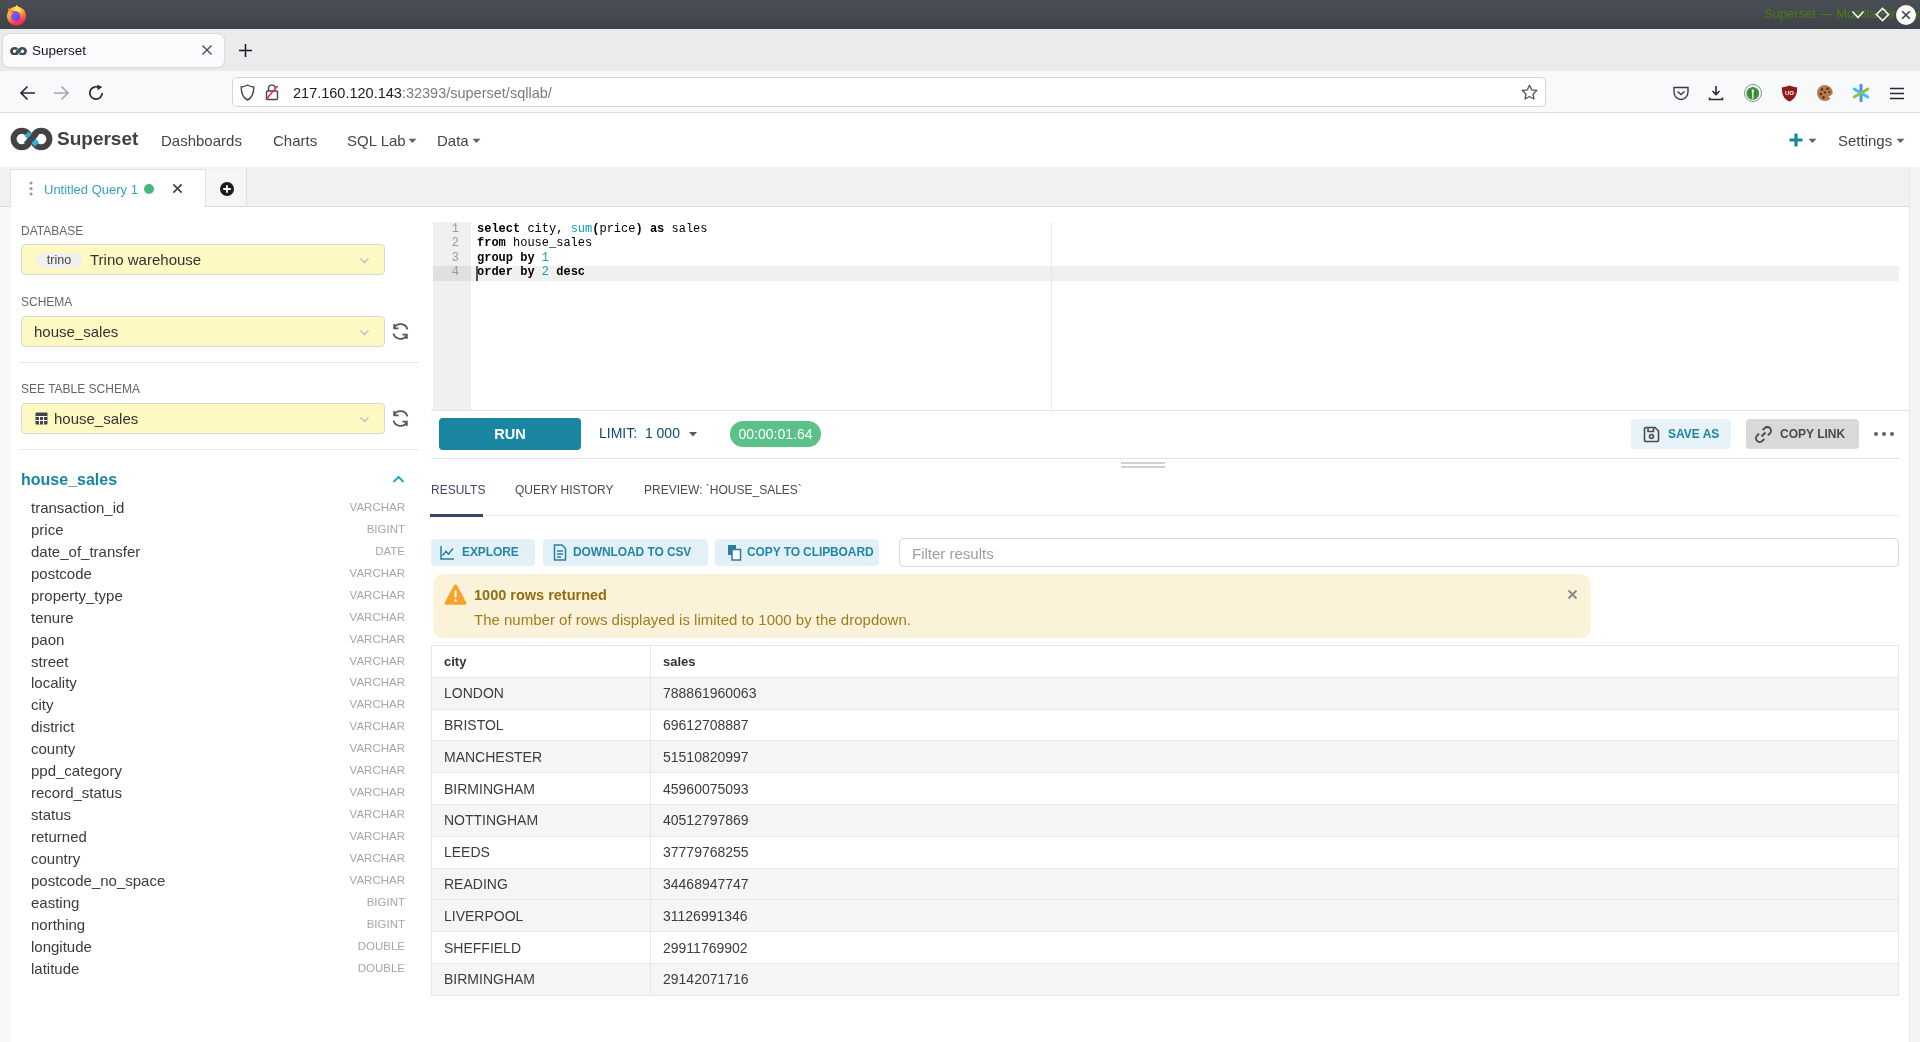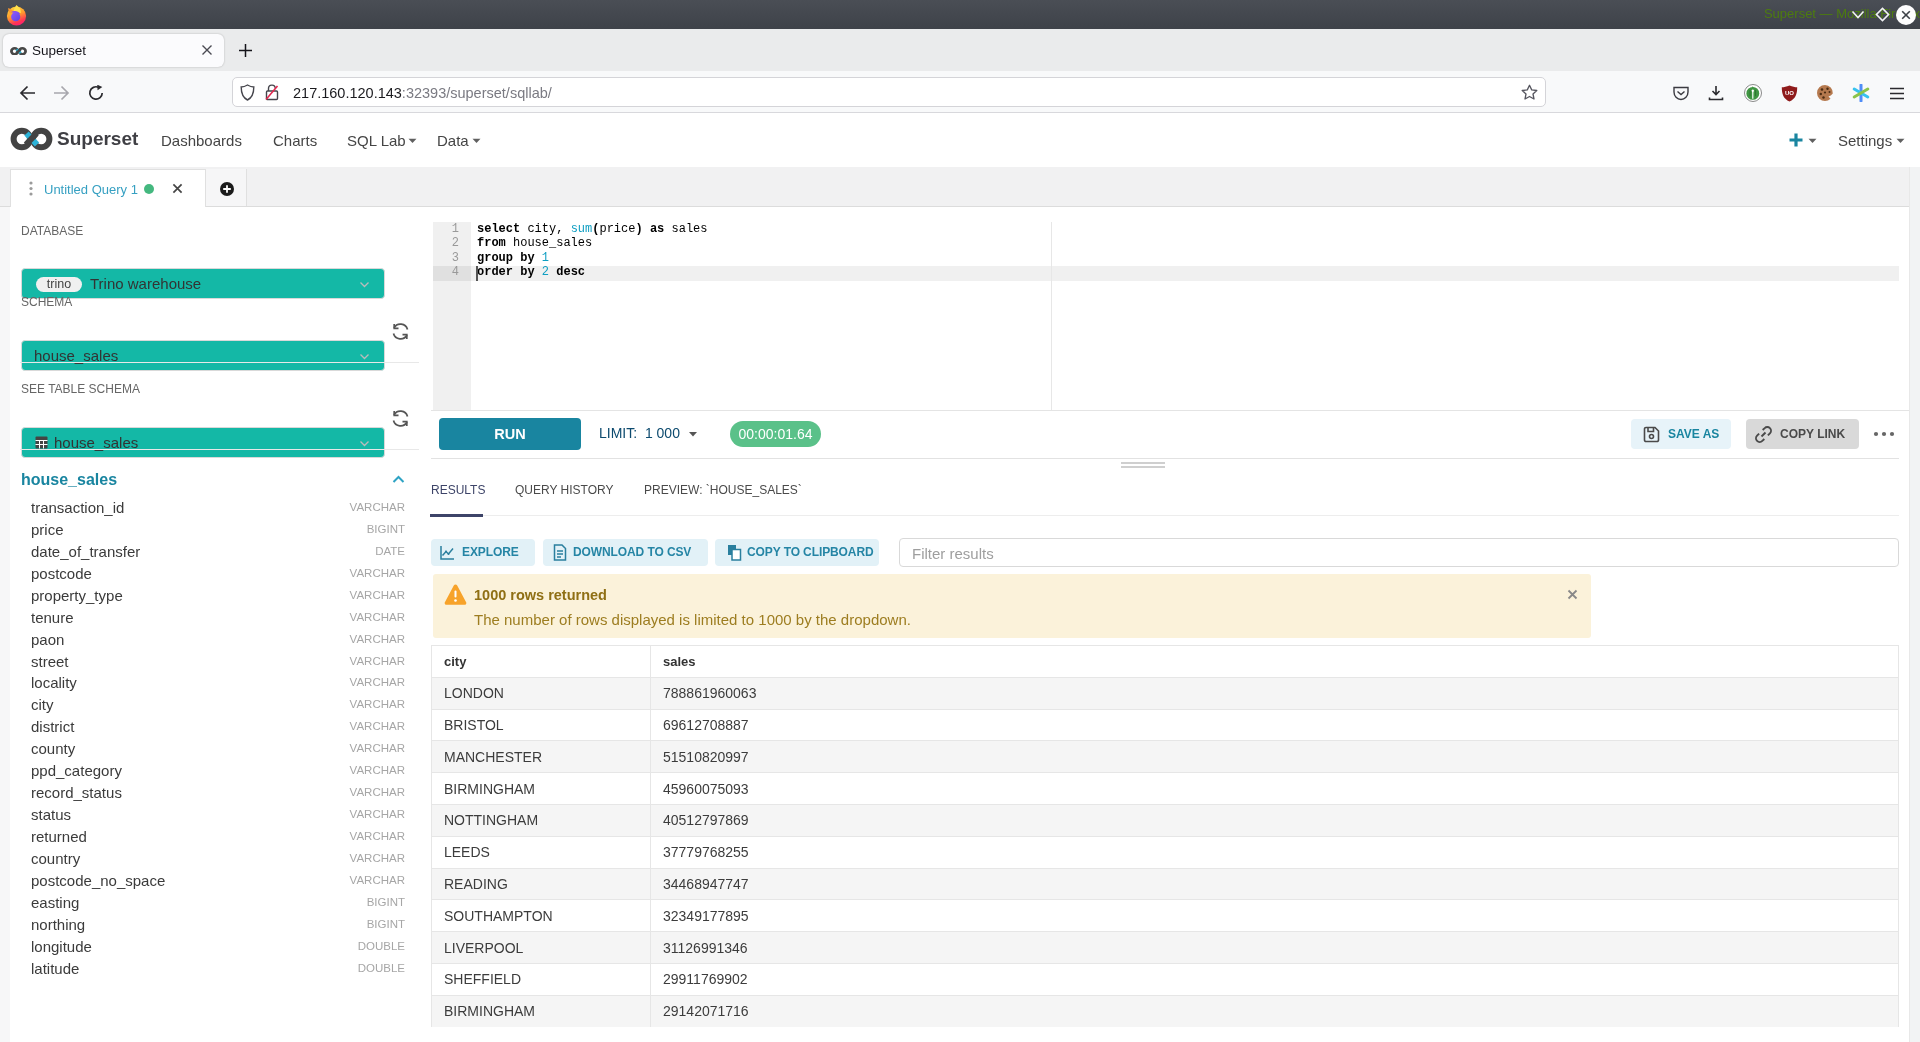--- a/index.html
+++ b/index.html
@@ -28,21 +28,21 @@
     background:#f1f1f2; border-bottom:1px solid #dcdcdc; }
   #qtab { position:absolute; left:10px; top:169px; width:196px; height:38px;
     background:#fff; border:1px solid #e0e0e0; border-bottom:none; }
   #plustab { position:absolute; left:206px; top:169px; width:41px; height:37px;
     background:#f6f6f7; border-right:1px solid #e0e0e0; }
   
   #sidebar { position:absolute; left:0; top:207px; width:431px; height:835px; background:#fff; }
   #leftstrip { position:absolute; left:0; top:207px; width:10px; height:835px; background:#f7f7f8; }
   .sel-label { position:absolute; left:21px; font-size:12px; color:#666; }
   .selbox { position:absolute; left:21px; width:364px; height:31px;
-    border:1px solid #d9d9d9; border-radius:4px; background:#14b8a6;margin-top:24px; }
+    border:1px solid #d9d9d9; border-radius:4px; background:#fef9c3; }
   .chev { position:absolute; width:11px; height:11px; }
   .divider { position:absolute; left:20px; width:399px; height:1px; background:#e8e8e8; }
   .crow { height:21.95px; position:relative; }
   .colname { position:absolute; left:31px; top:50%; transform:translateY(-50%); font-size:15px; color:#3b3b3b; }
   .coltype { position:absolute; right:26px; top:50%; transform:translateY(-50%); font-size:11.5px; color:#a6a6a6; }
   
   #editorpane { position:absolute; left:431px; top:207px; width:1489px; height:835px;
     background:#fff; }
   #gutter { position:absolute; left:433px; top:222px; width:38px; height:188px;
     color:#999; font:12px "Liberation Mono", monospace;
@@ -58,21 +58,21 @@
   #timer { position:absolute; left:730px; top:421px; width:91px; height:26px;
     background:#5ac189; border-radius:13px; color:#fff; font-size:14px;
     text-align:center; line-height:26px; }
   .graybtn { position:absolute; top:419px; height:30px; border-radius:4px;
     font-weight:bold; font-size:12px; line-height:30px; }
   
   .rtab { position:absolute; top:483px; font-size:12px; }
   .bluebtn { position:absolute; top:539px; height:27px; background:#e2f1f7; border-radius:4px;
     color:#2585a5; font-weight:bold; font-size:12px; letter-spacing:-0.1px; line-height:27px; }
   #warn { position:absolute; left:433px; top:574px; width:1158px; height:64px;
-    background:#fbf2da; border-radius:3px; }
+    background:#fbf2da; border-radius:10px; }
   table#res { position:absolute; left:431px; top:645px; width:1468px;
     border-collapse:collapse; font-size:14px; color:#3c3c3c; table-layout:fixed; }
   #res th, #res td { border:1px solid #e6e6e6; height:31.8px; padding:0 0 0 12px;
     text-align:left; font-weight:normal; }
   #res th { font-weight:bold; color:#333; font-size:13px; }
   #res tr.odd td { background:#f5f5f5; }
   #rscroll { position:absolute; left:1909px; top:167px; width:11px; height:875px;
     background:#f2f3f4; border-left:1px solid #e8e8e8; }
 </style>
 </head>
@@ -497,24 +497,20 @@
         <td>40512797869</td>
       </tr>
   <tr>
         <td>LEEDS</td>
         <td>37779768255</td>
       </tr>
   <tr class="odd">
         <td>READING</td>
         <td>34468947747</td>
       </tr>
-  <tr>
-        <td>SOUTHAMPTON</td>
-        <td>32349177895</td>
-      </tr>
   <tr class="odd">
         <td>LIVERPOOL</td>
         <td>31126991346</td>
       </tr>
   <tr>
         <td>SHEFFIELD</td>
         <td>29911769902</td>
       </tr>
   <tr class="odd">
         <td>BIRMINGHAM</td>

